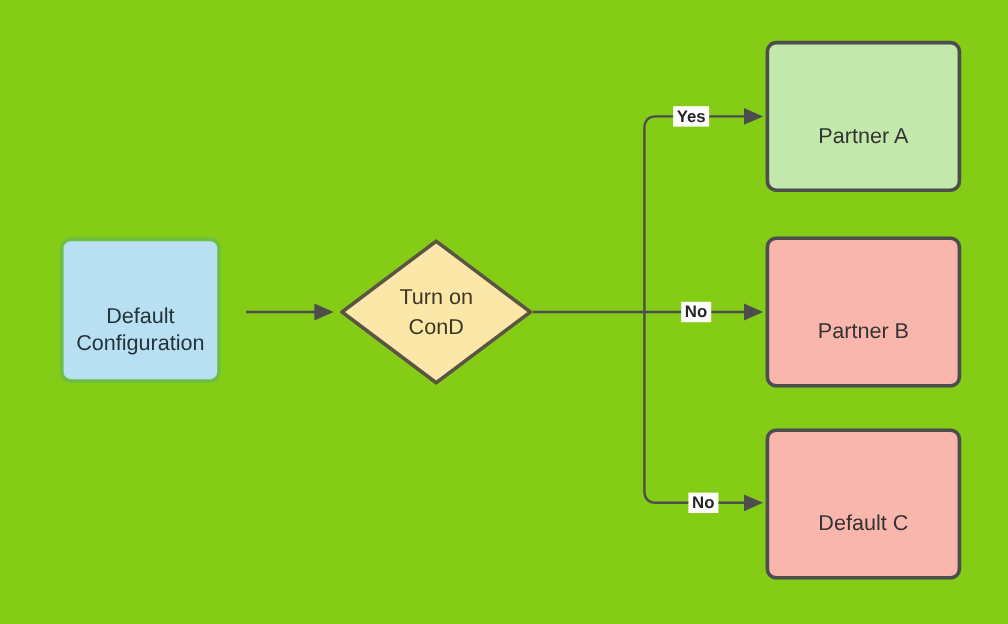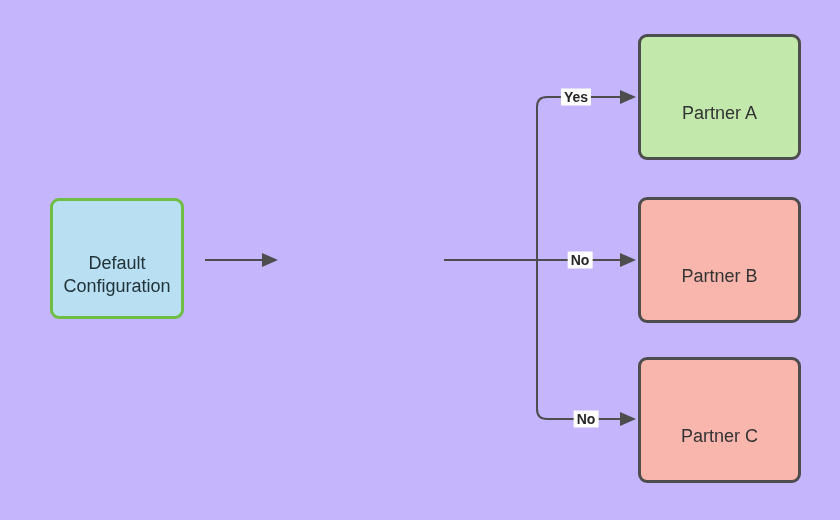--- a/index.html
+++ b/index.html
@@ -92,21 +92,21 @@
     line-height: 25px;
     color: #3d3524;
     white-space: pre-line;
     text-align: center;
     user-select: none;
   }
 </style>
 </head>
 <body>
 
-<div id="canvas" style="background: #c4b5fd;">
+<div id="canvas" style="background: #84cc16;">
 
   <svg id="edges" viewBox="0 0 840 520" width="840" height="520" xmlns="http://www.w3.org/2000/svg">
 
     <path class="edge-path" d="M 205 260 L 272 260" stroke="#4d4d4d"></path>
     <polygon class="edge-head" points="278,260 262,253 262,267" fill="#4d4d4d"></polygon>
 
     <path class="edge-path" d="M 444 260 L 537 260" stroke="#4d4d4d"></path>
 
     <path class="edge-path" d="M 537 260 L 537 107 Q 537 97 547 97 L 627 97" stroke="#4d4d4d"></path>
     <polygon class="edge-head" points="636,97 620,90 620,104" fill="#4d4d4d"></polygon>
@@ -120,26 +120,33 @@
 
   <div class="edge-label" style="left: 576px; top: 97px;">Yes</div>
   <div class="edge-label" style="left: 580px; top: 260px;">No</div>
   <div class="edge-label" style="left: 586px; top: 419px;">No</div>
 
   <div class="node node-box node-start" style="left: 50px; top: 198px; width: 134px; height: 121px; background: rgb(185, 224, 242); border-color: rgb(110, 190, 68);">
     <span class="node-label" style="color: rgb(34, 51, 58);">Default
 Configuration</span>
   </div>
 
+  <div class="node node-decision" style="left: 283px; top: 199px; width: 161px; height: 122px;">
+    <svg class="diamond-svg" width="161" height="122" viewBox="0 0 161 122" xmlns="http://www.w3.org/2000/svg">
+      <polygon class="diamond-poly" points="80.5,2 159,61 80.5,120 2,61" fill="#fbe8a8" stroke="#5c5443" stroke-width="3" stroke-linejoin="round"></polygon>
+    </svg>
+    <span class="diamond-text" style="color: rgb(61, 53, 36);">Turn on
+ConD</span>
+  </div>
 
   <div class="node node-box node-partner" style="left: 638px; top: 34px; width: 163px; height: 126px; background: rgb(195, 232, 171); border-color: rgb(77, 77, 77);">
     <span class="node-label" style="color: rgb(51, 51, 51);">Partner A</span>
   </div>
 
   <div class="node node-box node-partner" style="left: 638px; top: 197px; width: 163px; height: 126px; background: rgb(249, 182, 173); border-color: rgb(77, 77, 77); align-items: center;">
     <span class="node-label" style="color: rgb(51, 51, 51);">Partner B</span>
   </div>
 
   <div class="node node-box node-partner" style="left: 638px; top: 357px; width: 163px; height: 126px; background: rgb(249, 182, 173); border-color: rgb(77, 77, 77);">
-    <span class="node-label" style="color: rgb(51, 51, 51);">Partner C</span>
+    <span class="node-label" style="color: rgb(51, 51, 51);">Default C</span>
   </div>
 
 </div>
 
 </body></html>

